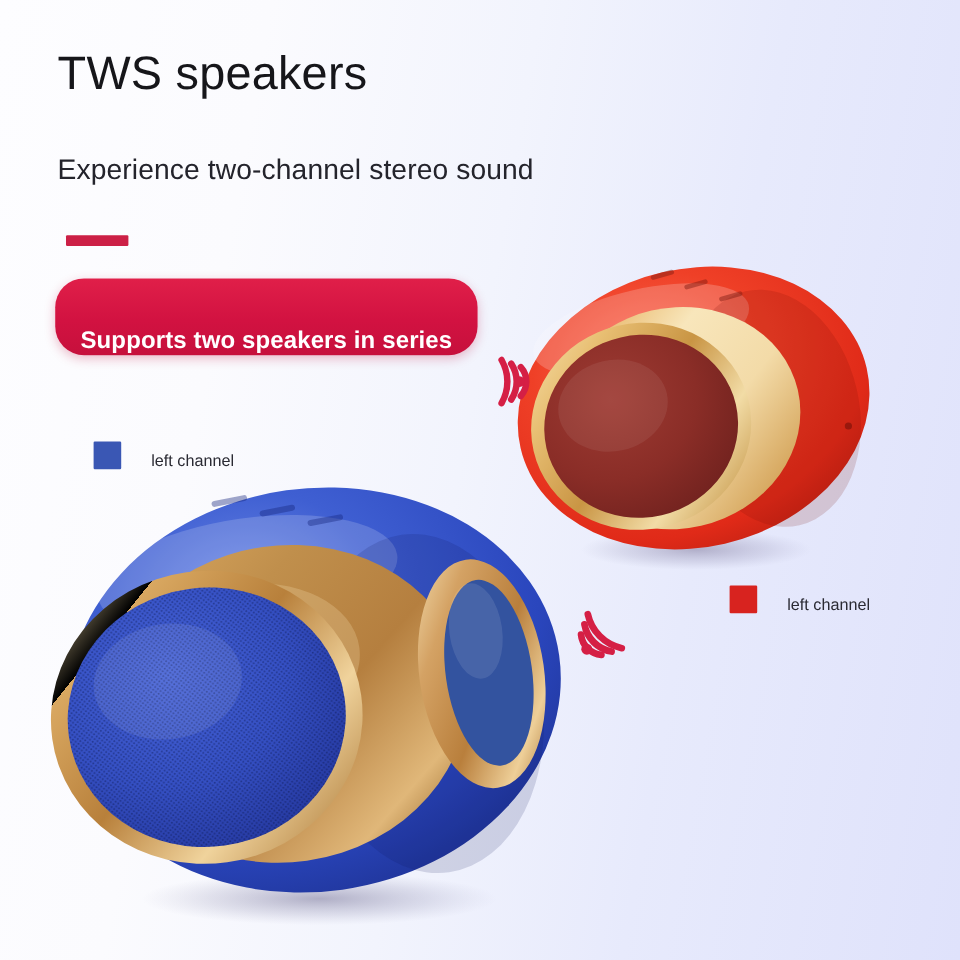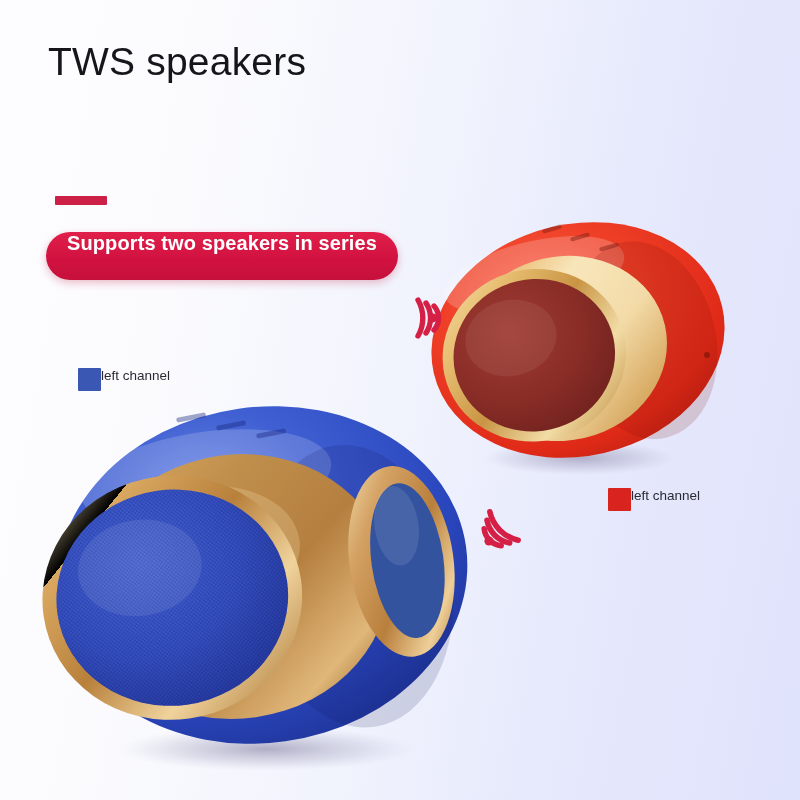--- a/index.html
+++ b/index.html
@@ -53,42 +53,42 @@
     width: 52px;
     height: 9px;
     background: #cc2046;
     border-radius: 1px;
   }
   .pill {
     position: absolute;
     left: 46px;
     top: 232px;
     width: 352px;
-    height: 48px;
+    height: 64px;
     border-radius: 24px;
     background: linear-gradient(180deg, #e01f49 0%, #d21241 55%, #c6103c 100%);
     box-shadow: 0 3px 9px rgba(190,20,60,0.28);
     display: flex;
-    align-items: flex-start;
+    align-items: flex-end;
     justify-content: center;
   }
   .pill-label {
     color: #ffffff;
     font-size: 20px;
     font-weight: 700;
     letter-spacing: 0.1px;
     white-space: nowrap;
   }
 
   
   .legend {
     position: absolute;
     display: flex;
-    align-items: flex-start;
-    gap: 0;
+    align-items: flex-end;
+    gap: 25px;
   }
   .legend-left  { left: 78px;  top: 368px; }
   .legend-right { left: 608px; top: 488px; }
   .swatch {
     width: 23px;
     height: 23px;
     border-radius: 1px;
   }
   .swatch-blue { background: #3a57b4; }
   .swatch-red  { background: #d8231f; }
@@ -274,20 +274,21 @@
       <g fill="none" stroke="#d51f45" stroke-linecap="round" transform="rotate(-45 30 28)">
         <path d="M14 40 A19 19 0 0 1 14 16" stroke-width="5.6"></path>
         <path d="M22 44 A28 28 0 0 1 22 12" stroke-width="5.6"></path>
         <path d="M30 48 A37 37 0 0 1 30 8" stroke-width="5.6"></path>
       </g>
       <circle cx="15" cy="43" r="4.6" fill="#d51f45"></circle>
     </svg>
   </div>
 
   <div class="title">TWS speakers</div>
+  <div class="subtitle">Experience two-channel stereo sound</div>
   <div class="accent-dash"></div>
 
   <div class="pill">
     <span class="pill-label">Supports two speakers in series</span>
   </div>
 
   <div class="legend legend-left">
     <span class="swatch swatch-blue"></span>
     <span class="legend-label">left channel</span>
   </div>

